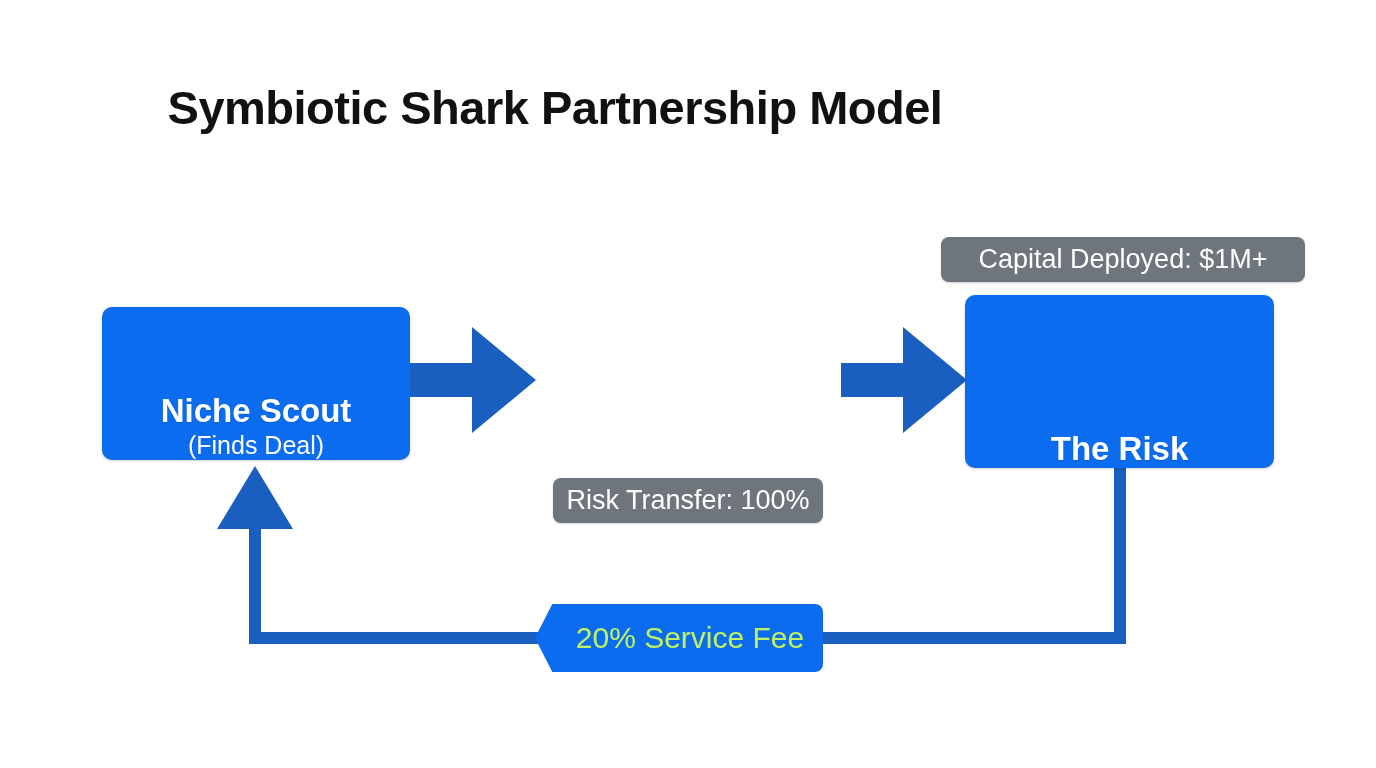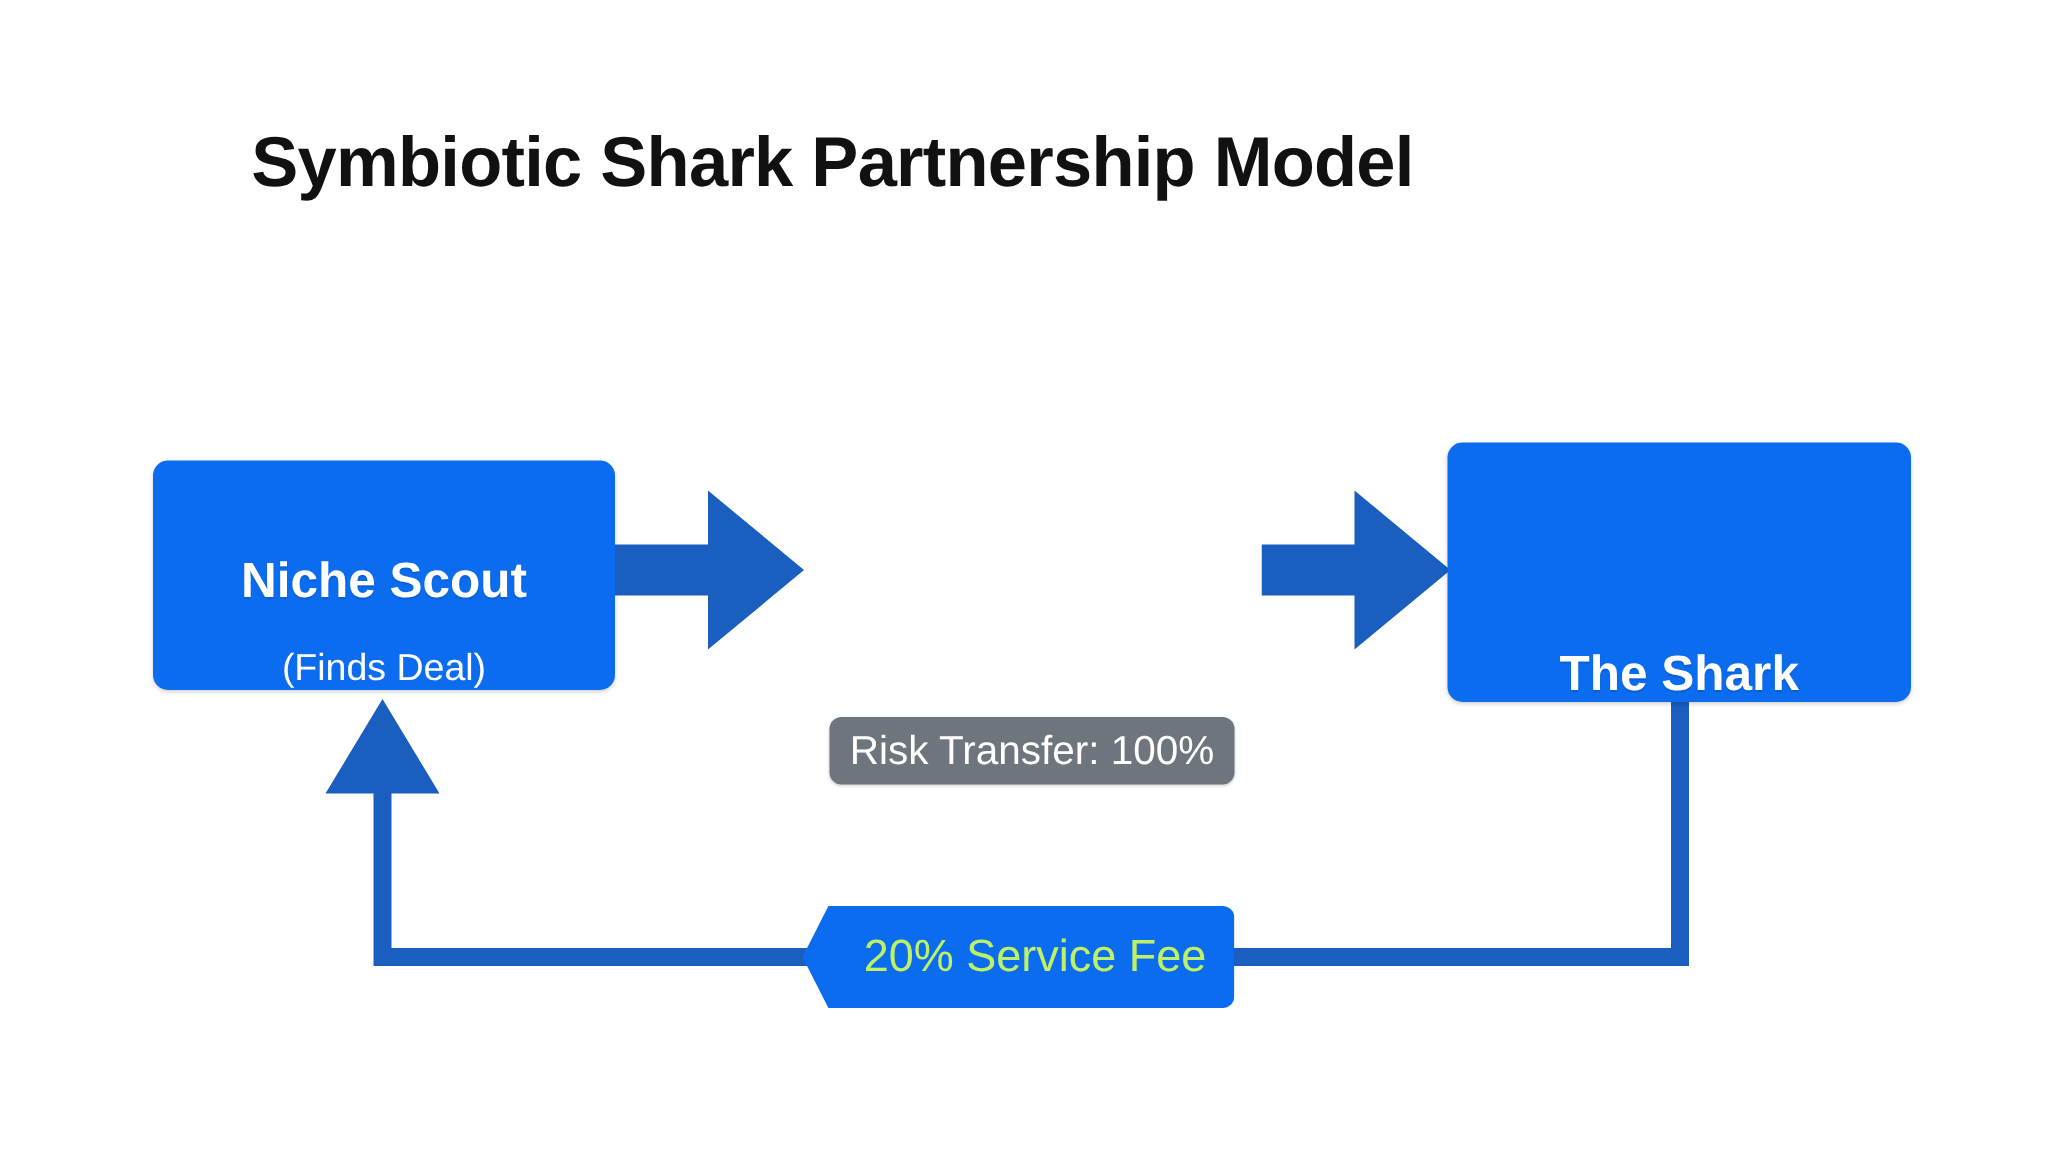--- a/index.html
+++ b/index.html
@@ -53,21 +53,21 @@
     line-height: 1.12;
     text-align: center;
     white-space: pre-line;
     text-shadow: 0 1px 1px rgba(0,0,0,0.12);
   }
   .node .node-sub {
     font-size: 25px;
     font-weight: normal;
     line-height: 1.2;
     text-align: center;
-    margin-top: 24px;
+    margin-top: 0;
   }
 
   #node-scout  { left: 102px; top: 307px; width: 308px; height: 153px; }
   #node-data   { left: 535px; top: 307px; width: 306px; height: 153px; }
   #node-shark  { left: 965px; top: 295px; width: 309px; height: 173px; }
 
   
   .flow-arrow {
     position: absolute;
     color: #1a5fc0;
@@ -143,21 +143,22 @@
   <svg class="flow-arrow" id="arrow-1" viewBox="0 0 126 106" xmlns="http://www.w3.org/2000/svg">
     <polygon points="0,36 62,36 62,0 126,53 62,106 62,70 0,70" fill="#1a5fc0"></polygon>
   </svg>
 
 
   <svg class="flow-arrow" id="arrow-2" viewBox="0 0 126 106" xmlns="http://www.w3.org/2000/svg">
     <polygon points="0,36 62,36 62,0 126,53 62,106 62,70 0,70" fill="#1a5fc0"></polygon>
   </svg>
 
   <div class="node" id="node-shark">
-    <div class="node-title">The Shark</div>
+    <div class="node-title">The Risk</div>
   </div>
 
+  <div class="badge" id="badge-capital">Capital Deployed: $1M+</div>
 
   <div class="badge" id="badge-risk">Risk Transfer: 100%</div>
 
   <div id="banner-fee">20% Service Fee</div>
 
 </div>
 
 </body></html>

